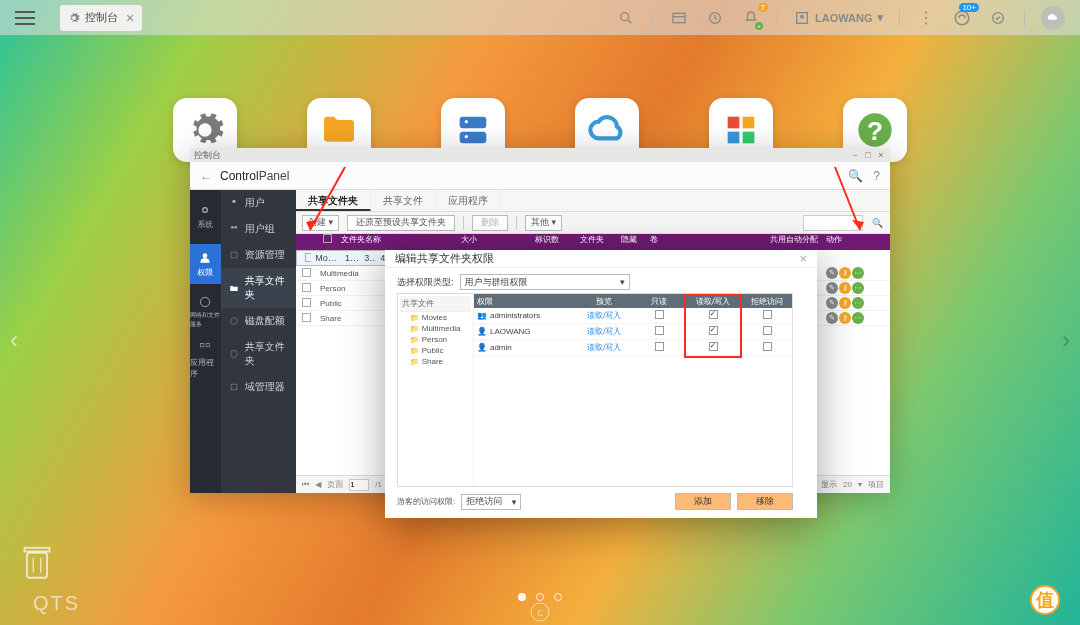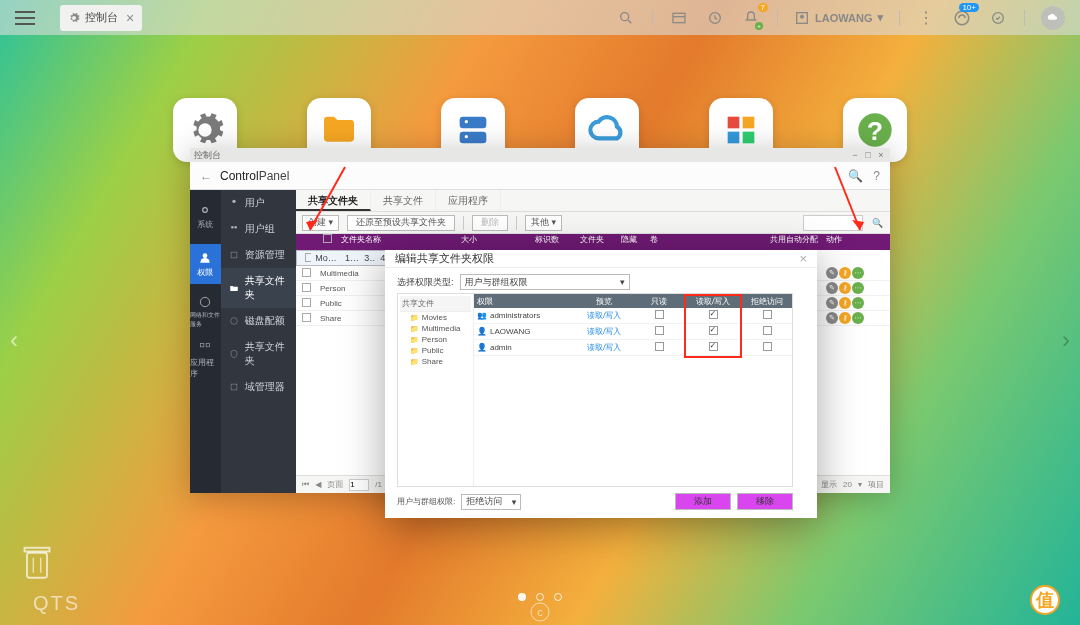--- a/index.html
+++ b/index.html
@@ -106,21 +106,21 @@
 .rwbox{position:absolute;border:2px solid #ff2a1a;pointer-events:none}
 .prows{flex:1}
 .prow{display:flex;height:16px;align-items:center;font-size:8px;color:#444;border-bottom:1px solid #f3f3f3}
 .prow .uname{display:flex;align-items:center;gap:3px}
 .link{color:#1e88e5}
 .chk2{width:9px;height:9px;border:1px solid #999;display:inline-block;position:relative}
 .chk2.on::after{content:"✓";position:absolute;font-size:8px;top:-2px;left:0;color:#333}
 .addrem{display:flex;align-items:center;gap:6px;font-size:8px;color:#555;margin-bottom:4px}
 .addrem .sel{width:60px}
 .addrem .mb{margin-left:auto}
-.btn{border:1px solid #bbb;background:#d946ef;height:17px;padding:0 18px;font-size:9px;color:#333;display:inline-flex;align-items:center;justify-content:center;}
+.btn{border:1px solid #bbb;background:#fdba74;height:17px;padding:0 18px;font-size:9px;color:#333;display:inline-flex;align-items:center;justify-content:center;}
 .mfooter{height:32px;border-top:1px solid #eee;display:flex;align-items:center;justify-content:flex-end;gap:8px;padding:0 18px;}
 
 
 .pager{position:absolute;bottom:24px;left:50%;transform:translateX(-50%);display:flex;gap:10px;}
 .pdot{width:8px;height:8px;border:1px solid rgba(255,255,255,0.8);border-radius:50%}
 .pdot.on{background:rgba(255,255,255,0.9)}
 .brand{position:absolute;bottom:10px;right:20px;display:flex;align-items:center;gap:10px;color:#fff;font-size:22px;font-weight:bold;}
 .brand .blogo{width:30px;height:30px;border-radius:50%;background:#fff;color:#f5a623;display:flex;align-items:center;justify-content:center;font-size:18px;font-weight:bold;border:2px solid #f5a623}
 .qts{position:absolute;bottom:10px;left:33px;color:rgba(255,255,255,0.6);font-size:20px;letter-spacing:2px}
 .trash{position:absolute;bottom:45px;left:22px;width:30px;height:36px;}
@@ -525,21 +525,21 @@
     <div class="pc prev link">读取/写入</div>
     <div class="pc ro"><span class="chk2"></span></div>
     <div class="pc rw"><span class="chk2 on"></span></div>
     <div class="pc deny"><span class="chk2"></span></div>
               </div>
             </div>
           <div class="rwbox" style="left:210px;top:0;width:58px;height:64px"></div>
         </div>
       </div>
       <div class="addrem">
-        <span>用户与群组权限:</span>
+        <span>游客的访问权限:</span>
         <div class="sel">
             <span>拒绝访问</span>
             <span>▾</span>
           </div>
         <div class="mb"></div>
         <div class="btn">添加</div>
         <div class="btn">移除</div>
       </div>
     </div>
   </div>

